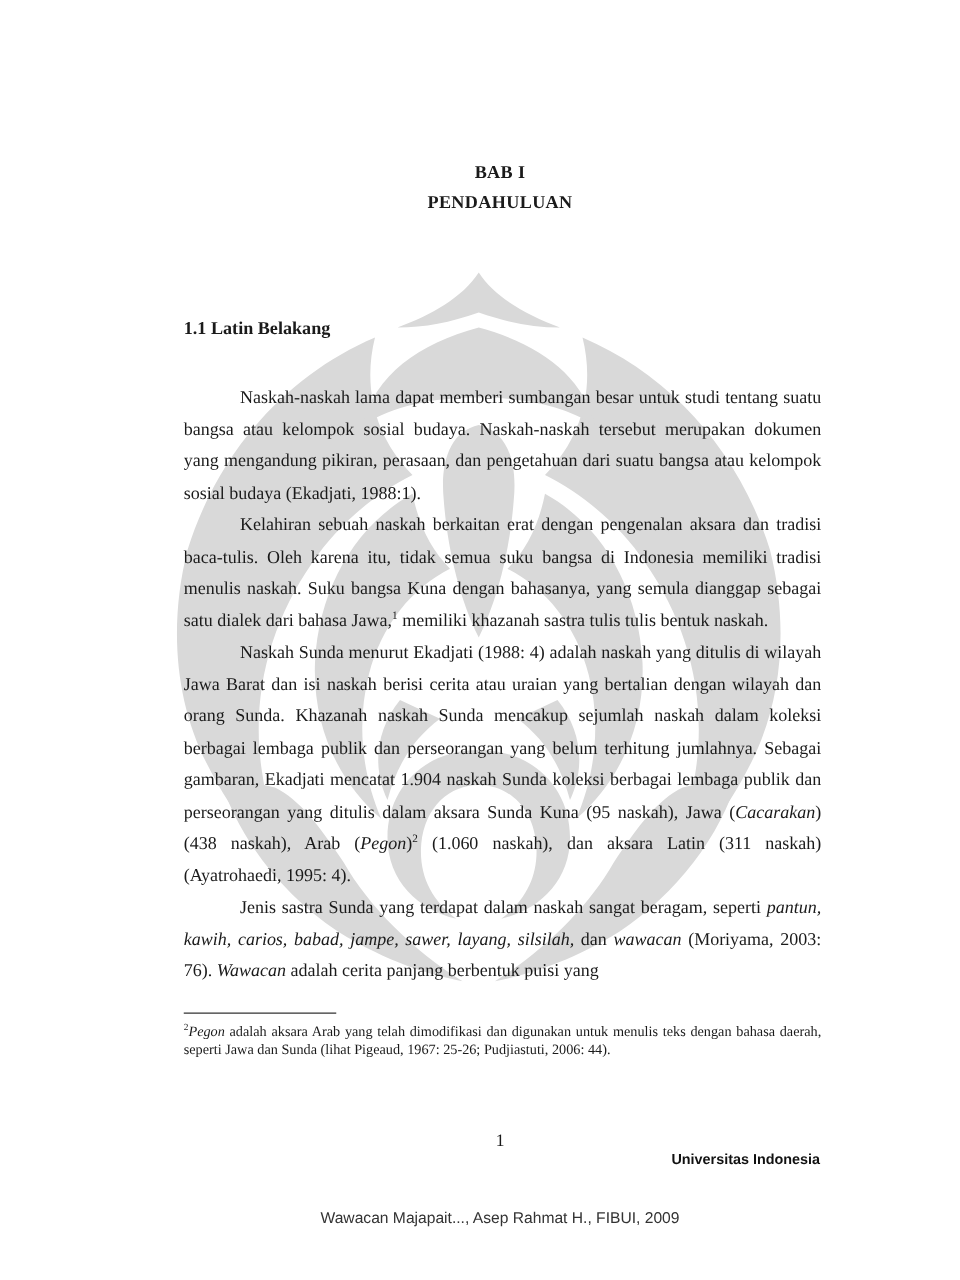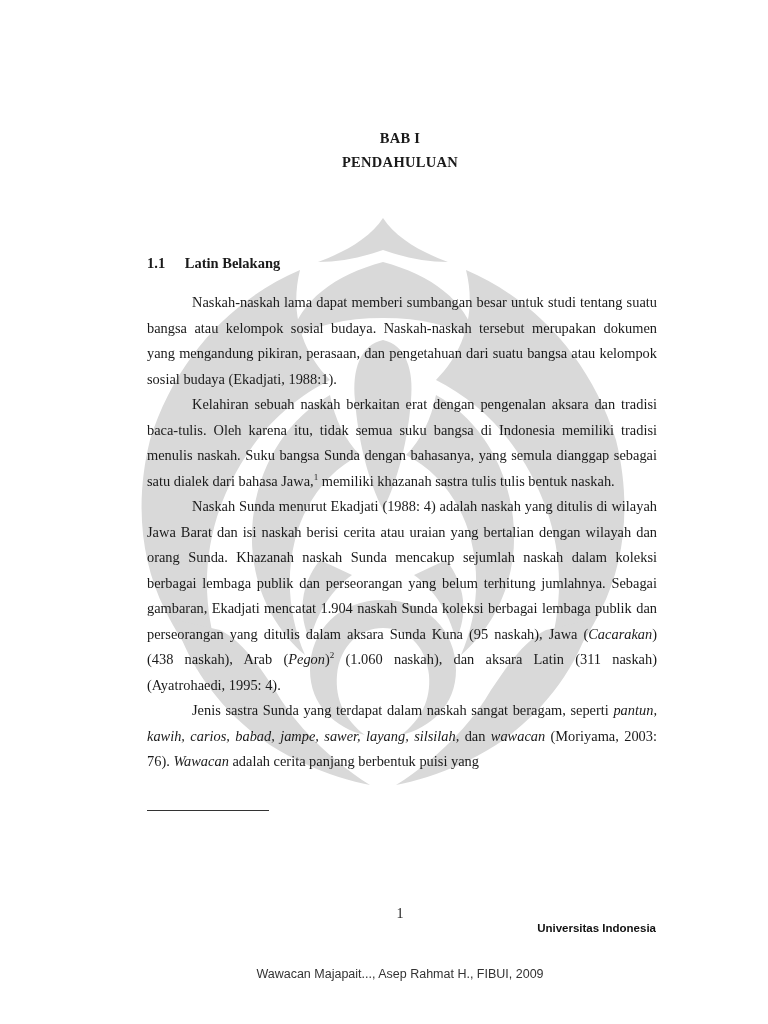--- a/index.html
+++ b/index.html
@@ -6,23 +6,23 @@
   body { width:768px; height:1024px; position:relative; overflow:hidden;
          font-family:"Liberation Serif", "DejaVu Serif", serif; color:#1a1a1a; }
   .watermark { position:absolute; left:0; top:0; width:768px; height:1024px; z-index:0; pointer-events:none; }
   .page { position:absolute; left:0; top:0; width:768px; height:1024px; z-index:1; }
 
   .chapter-num { position:absolute; top:130px; left:0; width:800px; text-align:center;
                  font-weight:bold; font-size:14.5px; letter-spacing:0.3px; }
   .chapter-title { position:absolute; top:154px; left:0; width:800px; text-align:center;
                    font-weight:bold; font-size:14.5px; letter-spacing:0.3px; }
   .section-heading { position:absolute; top:255px; left:147px; font-weight:bold; font-size:14.5px; }
-  .section-heading .num { margin-right:16px; }
+  .section-heading .num { margin-right:0; }
 
-  .body { position:absolute; left:147px; top:290px; width:510px; font-size:14.4px; line-height:25.5px; }
+  .body { position:absolute; left:147px; top:306px; width:510px; font-size:14.4px; line-height:25.5px; }
   .body p { margin:0; text-align:justify; text-indent:45px; }
   .body p + p { margin-top:0px; }
   sup { font-size:9px; line-height:0; vertical-align:super; }
   i { font-style:italic; }
 
   .fn-rule { position:absolute; left:147px; top:810px; width:122px; border-top:1px solid #333; }
   .footnotes { position:absolute; left:147px; top:820px; width:510px; font-size:11.4px; line-height:13.5px; }
   .footnotes p { margin:0; text-align:justify; }
   .footnotes sup { font-size:7.5px; }
 
@@ -67,26 +67,27 @@
   <div class="chapter-num">BAB I</div>
   <div class="chapter-title">PENDAHULUAN</div>
 
   <div class="section-heading">
     <span class="num">1.1</span>
     <span>Latin Belakang</span>
   </div>
 
   <div class="body">
     <p><span>Naskah-naskah lama dapat memberi sumbangan besar untuk studi tentang suatu bangsa atau kelompok sosial budaya. Naskah-naskah tersebut merupakan dokumen yang mengandung pikiran, perasaan, dan pengetahuan dari suatu bangsa atau kelompok sosial budaya (Ekadjati, 1988:1).</span></p>
-    <p><span>Kelahiran sebuah naskah berkaitan erat dengan pengenalan aksara dan tradisi baca-tulis. Oleh karena itu, tidak semua suku bangsa di Indonesia memiliki tradisi menulis naskah. Suku bangsa Sunda dengan bahasanya, yang semula dianggap sebagai satu dialek dari bahasa Jawa,</span><sup>1</sup><span> memiliki khazanah sastra tulis tulis bentuk naskah.</span></p>
+    <p><span>Kelahiran sebuah naskah berkaitan erat dengan pengenalan aksara dan tradisi baca-tulis. Oleh karena itu, tidak semua suku bangsa di Indonesia memiliki tradisi menulis naskah. Suku bangsa Kuna dengan bahasanya, yang semula dianggap sebagai satu dialek dari bahasa Jawa,</span><sup>1</sup><span> memiliki khazanah sastra tulis tulis bentuk naskah.</span></p>
     <p><span>Naskah Sunda menurut Ekadjati  (1988: 4) adalah naskah yang ditulis di wilayah Jawa Barat dan isi naskah berisi cerita atau uraian yang bertalian dengan wilayah dan orang Sunda. Khazanah naskah Sunda mencakup sejumlah naskah dalam koleksi berbagai lembaga publik dan perseorangan yang belum terhitung jumlahnya. Sebagai gambaran, Ekadjati mencatat 1.904 naskah Sunda koleksi berbagai lembaga publik dan perseorangan yang ditulis dalam aksara Sunda Kuna (95 naskah),  Jawa (</span><i>Cacarakan</i><span>) (438 naskah),  Arab (</span><i>Pegon</i><span>)</span><sup>2</sup><span> (1.060 naskah), dan aksara Latin (311 naskah) (Ayatrohaedi, 1995: 4).</span></p>
     <p><span>Jenis sastra Sunda yang terdapat dalam  naskah sangat  beragam,  seperti </span><i>pantun, kawih, carios, babad, jampe, sawer, layang, silsilah,</i><span> dan </span><i>wawacan</i><span> (Moriyama, 2003: 76). </span><i>Wawacan</i><span> adalah cerita panjang berbentuk puisi yang</span></p>
   </div>
 
   <div class="fn-rule"></div>
 
   <div class="footnotes">
+    <p><sup>2</sup><i>Pegon</i><span> adalah aksara Arab yang telah dimodifikasi dan digunakan untuk menulis teks dengan bahasa daerah, seperti Jawa dan Sunda (lihat Pigeaud, 1967: 25-26; Pudjiastuti, 2006: 44).</span></p>
   </div>
 
   <div class="page-number">1</div>
   <div class="university">Universitas Indonesia</div>
   <div class="citation-footer">Wawacan Majapait..., Asep Rahmat H., FIBUI, 2009</div>
 </div>
 
 </body></html>

